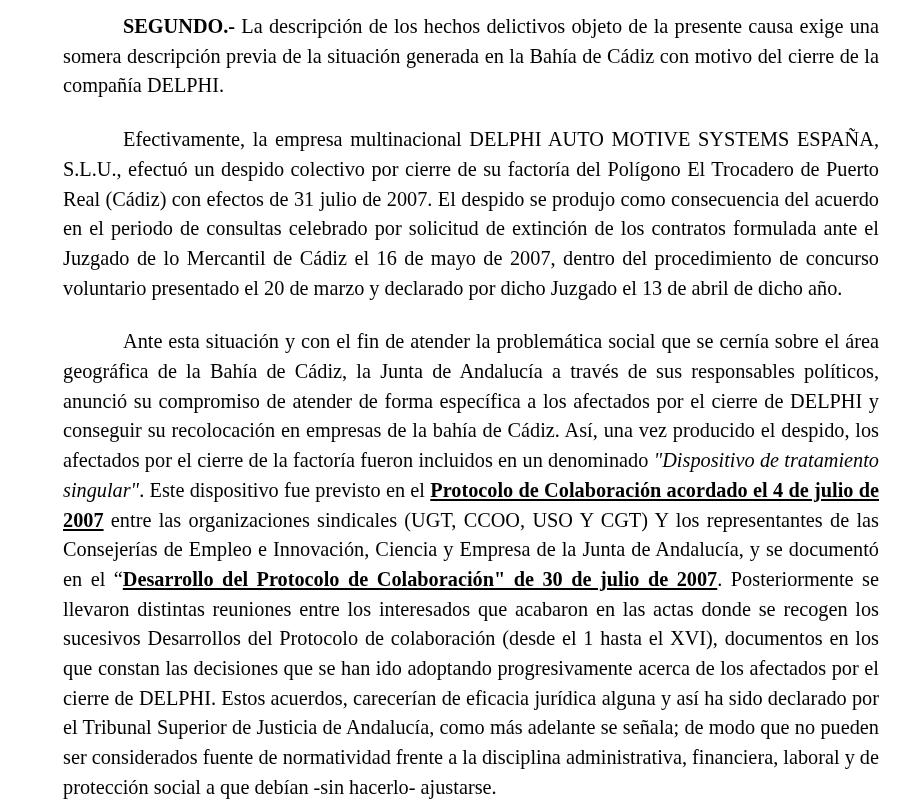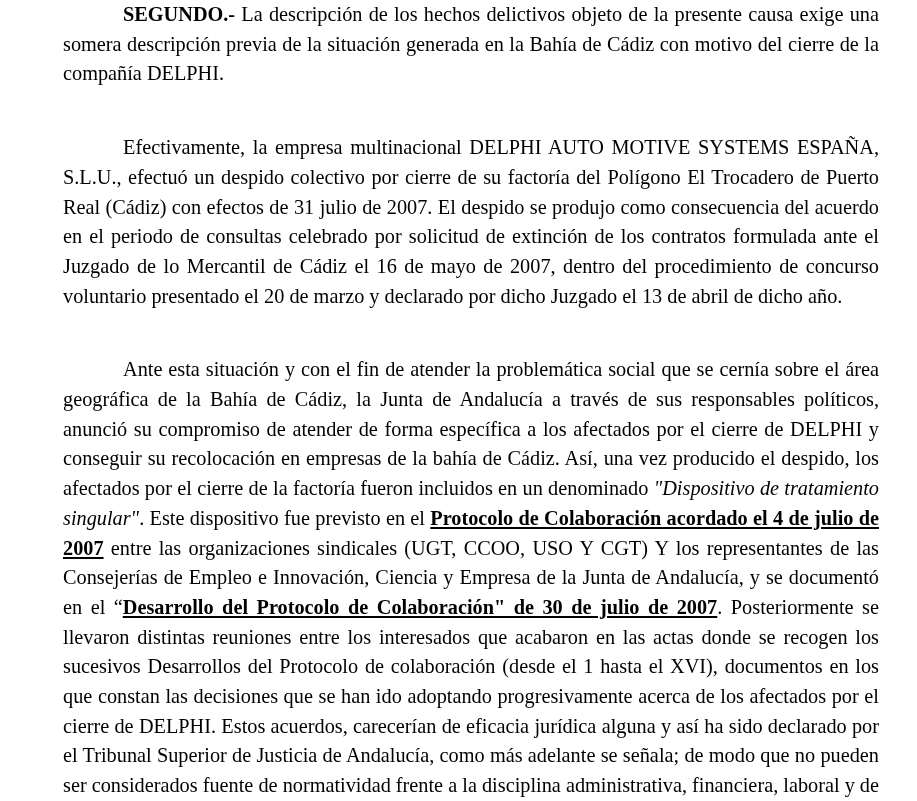--- a/index.html
+++ b/index.html
@@ -11,35 +11,35 @@
     width: 917px;
     height: 801px;
     overflow: hidden;
     font-family: "Liberation Serif", "DejaVu Serif", serif;
     color: #000000;
   }
   #document-page {
     box-sizing: border-box;
     width: 917px;
     height: 801px;
-    padding: 0 38px 0 63px;
+    padding: 12px 38px 0 63px;
     background: #ffffff;
   }
   .doc-paragraph {
     margin: 0;
     font-size: 20.3px;
     line-height: 29.7px;
     text-align: justify;
     text-justify: inter-word;
     text-indent: 60px;
     hyphens: none;
     -webkit-hyphens: none;
   }
   .doc-paragraph + .doc-paragraph {
-    margin-top: 44px;
+    margin-top: 24px;
   }
   .run-bold {
     font-weight: bold;
   }
   .run-italic {
     font-style: italic;
   }
   .run-bold-underline {
     font-weight: bold;
     text-decoration: underline;

